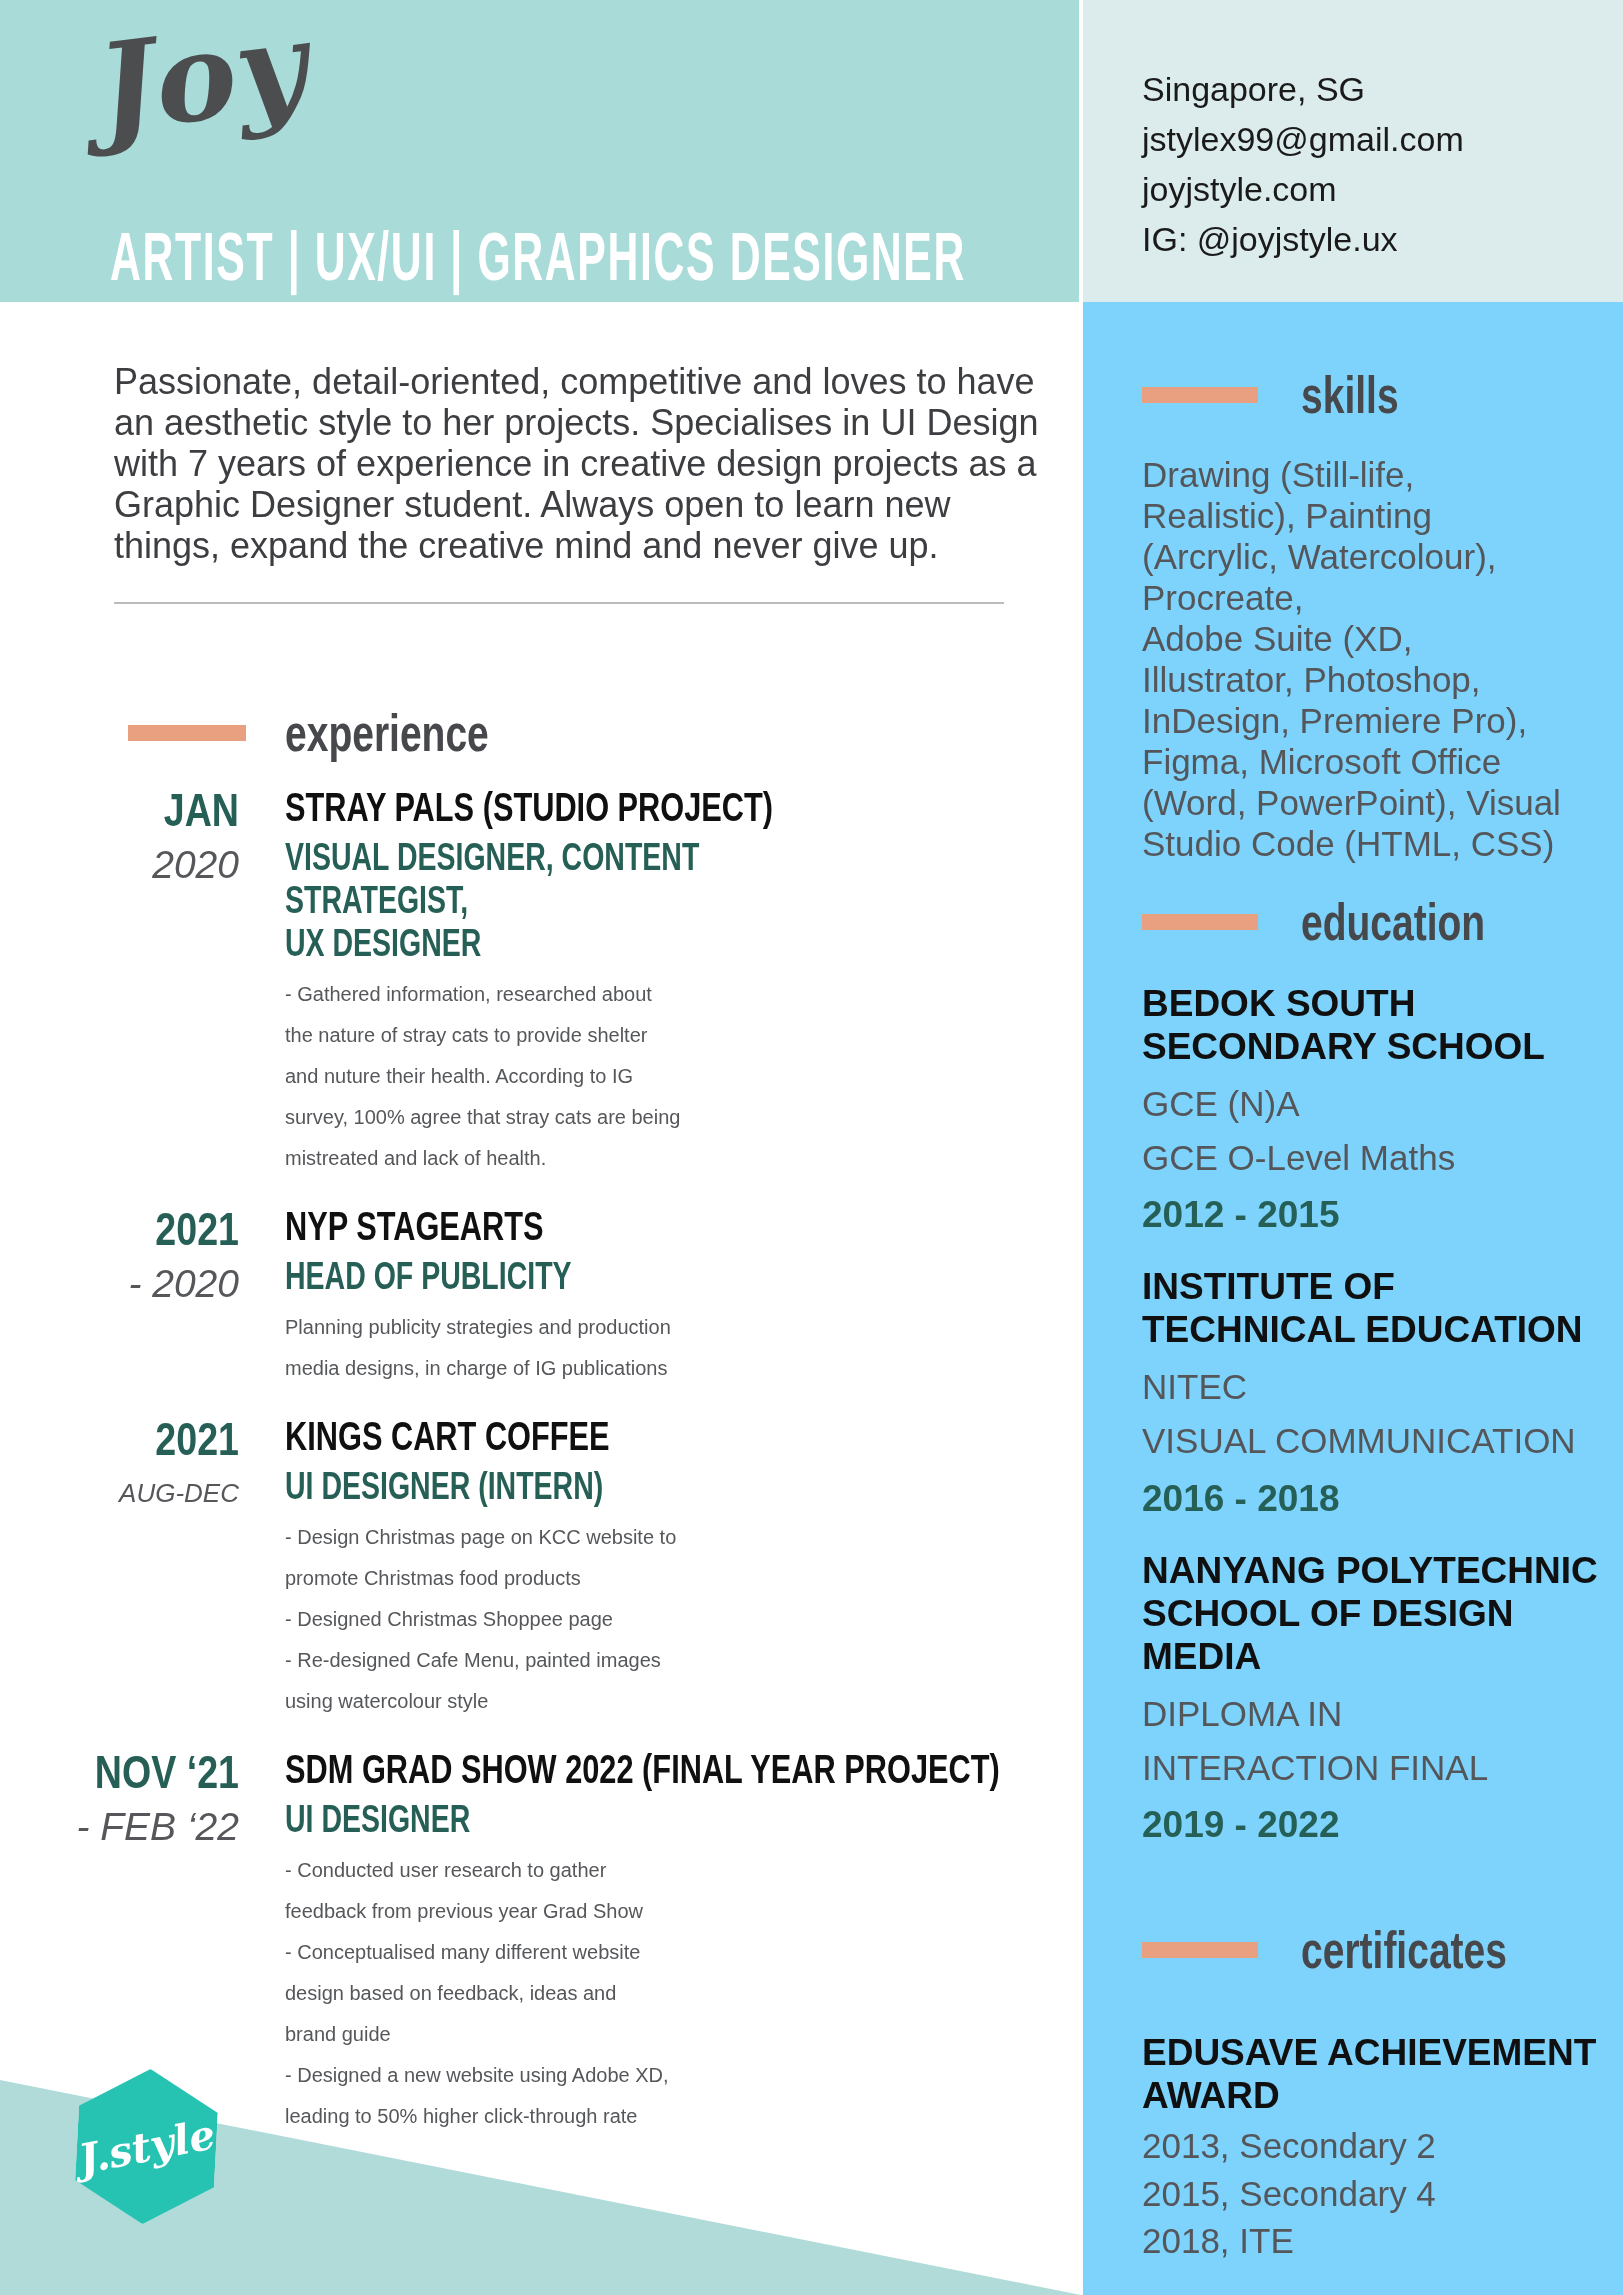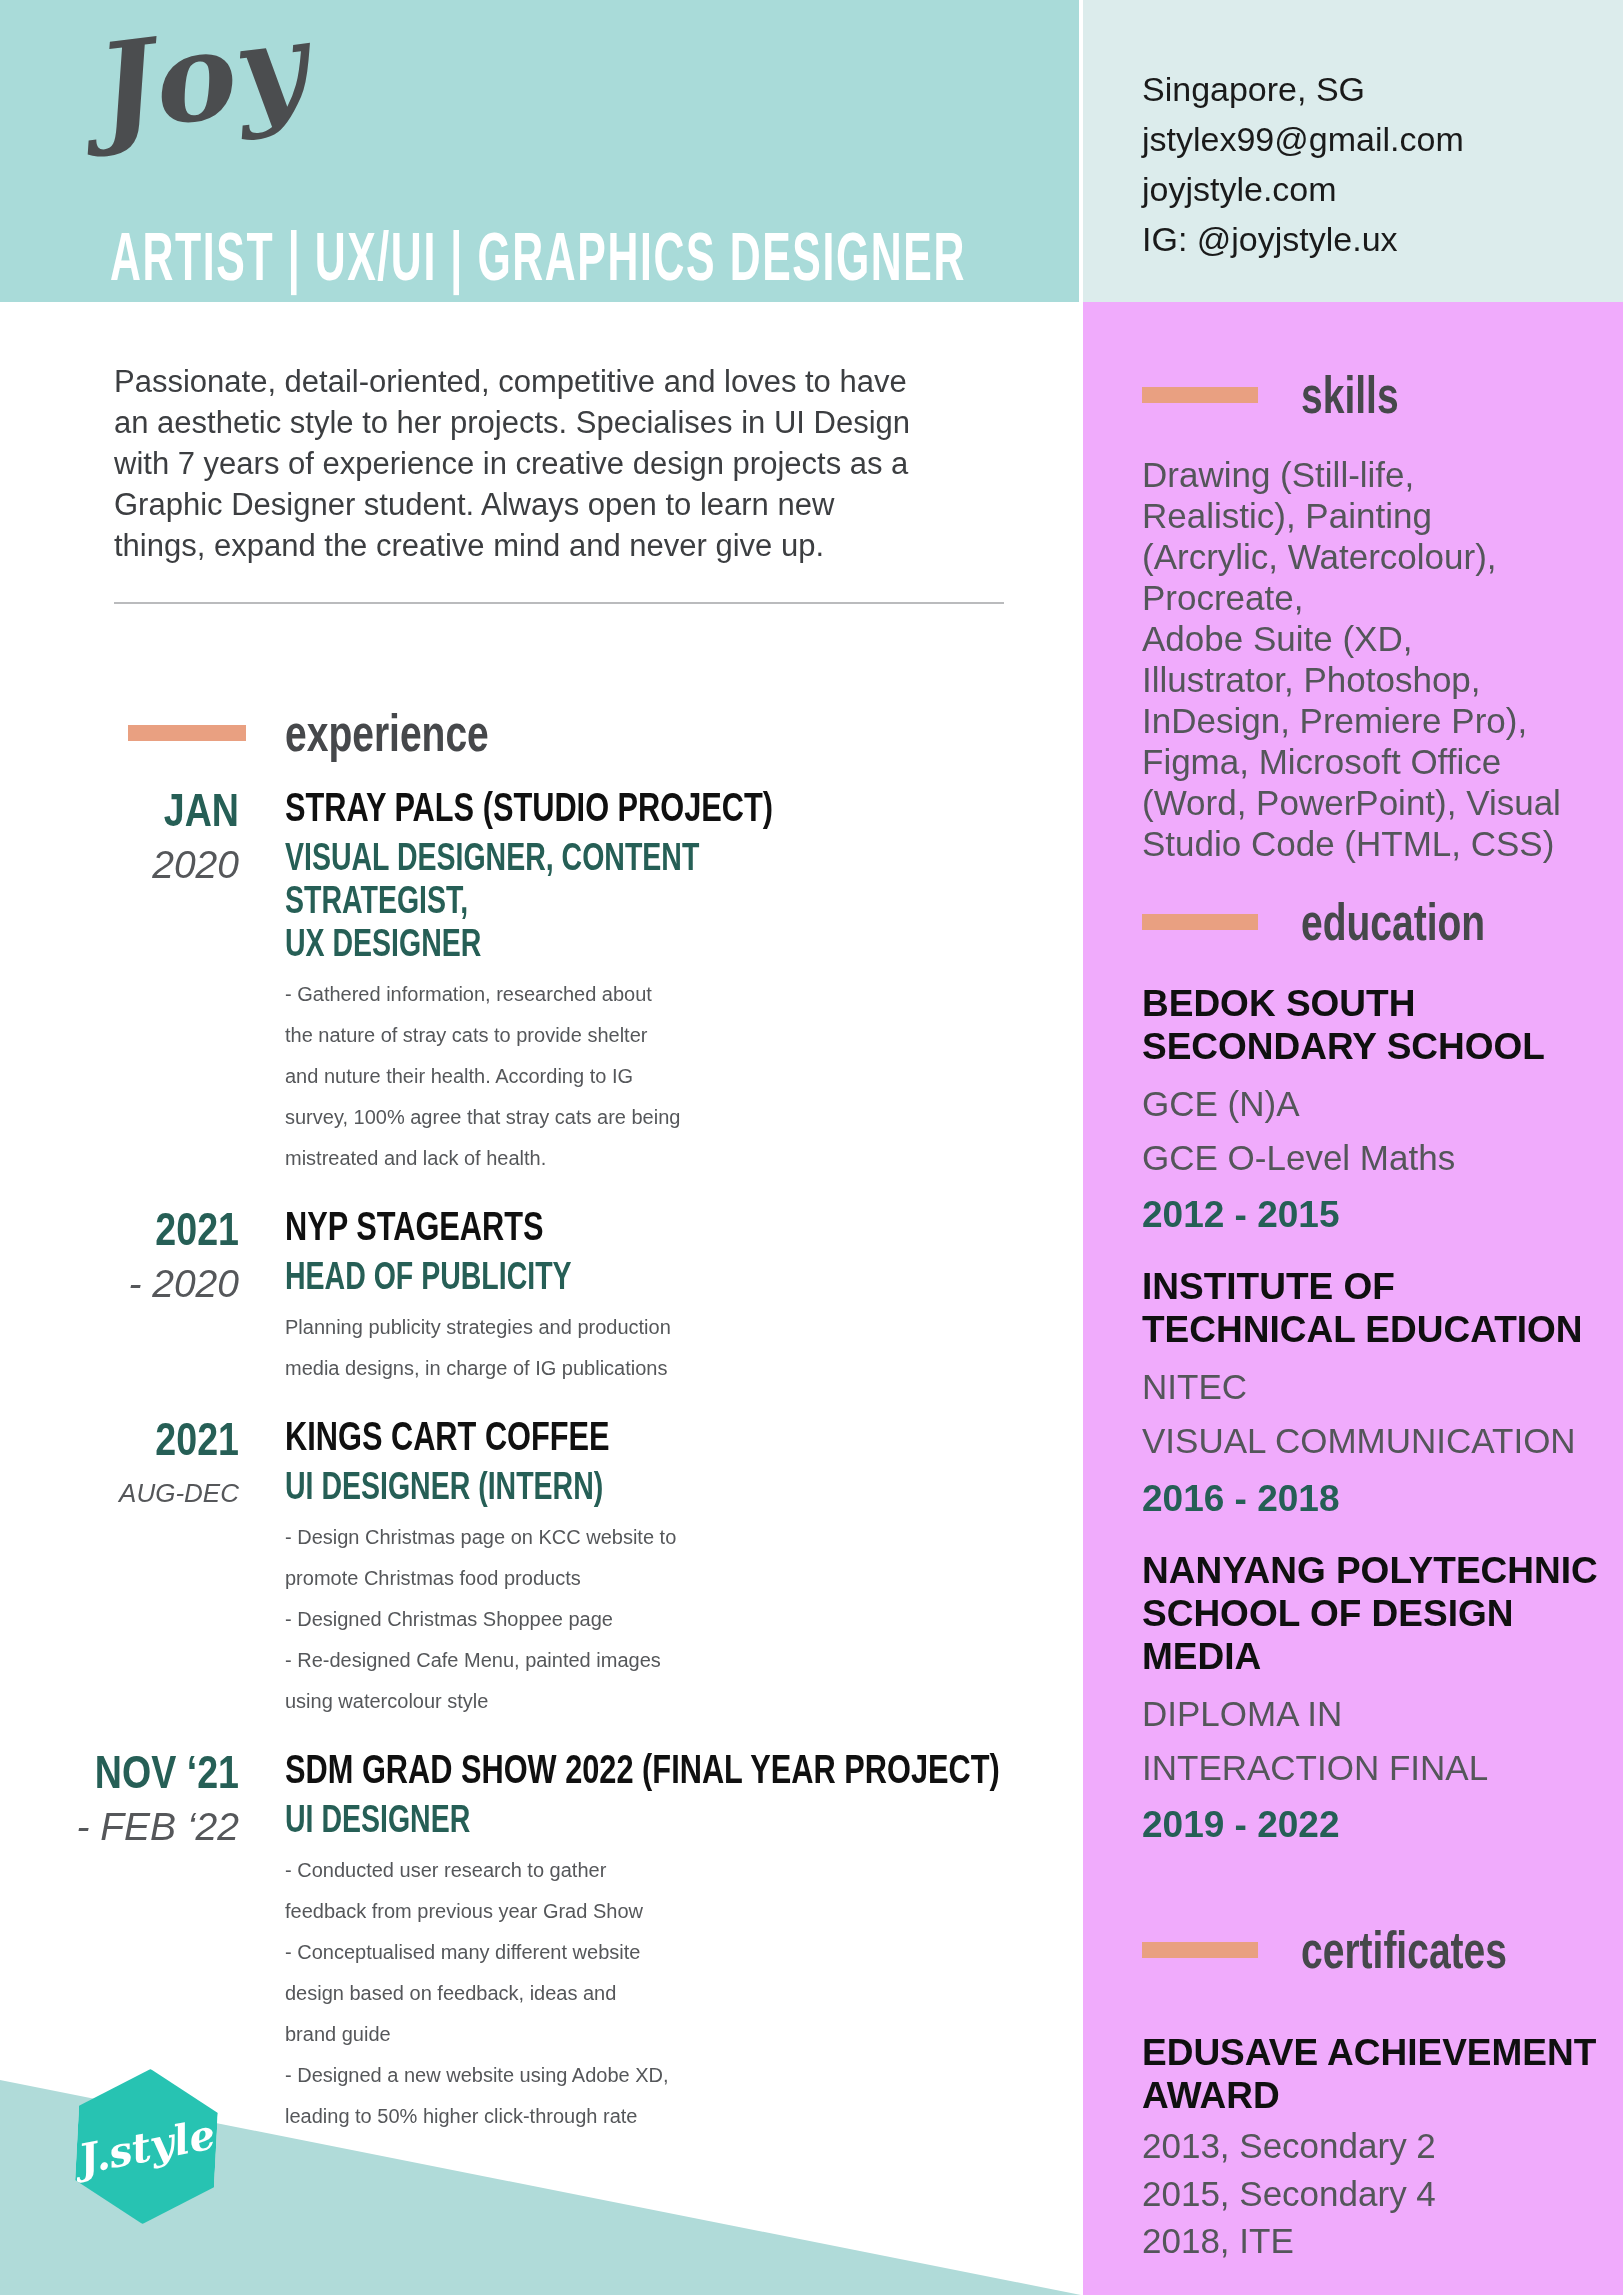--- a/index.html
+++ b/index.html
@@ -30,21 +30,21 @@
     font-size:69px; font-weight:bold; color:#ffffff;
     letter-spacing:2.6px;
     white-space:nowrap;
     transform:scaleX(0.62); transform-origin:left center;
   }
 
   
   .right-col {
     position:absolute; left:1083px; top:0;
     width:541px; height:2295px;
-    background:#f0abfc;
+    background:#7dd3fc;
   }
   .right-top {
     position:absolute; left:0; top:0;
     width:100%; height:302px;
     background:#dcecec;
   }
   .contact {
     position:absolute; left:59px; top:64px;
     font-size:34px; line-height:50px; color:#1a1a1a;
   }
@@ -85,21 +85,21 @@
   .cert-entry.first { margin-top:50px; }
   .cert-detail { font-size:35px; color:#54565a; margin-top:10.5px; line-height:37px; }
 
   
   .main {
     position:absolute; left:0; top:302px;
     width:1079px;
   }
   .summary {
     margin:59px 0 0 114px;
-    font-size:31px; line-height:41px; color:#3c3e41;
+    font-size:36px; line-height:41px; color:#3c3e41;
     white-space:pre-line;
   }
   .divider {
     margin:36px 0 0 114px;
     width:890px; height:2px; background:#babbbd;
   }
   .exp-head { margin:98px 0 0 128px; }
   .exp-head .sec-bar { width:118px; height:16.4px; margin-right:39px; }
 
   .entries { margin-top:19.6px; margin-left:39px; }

